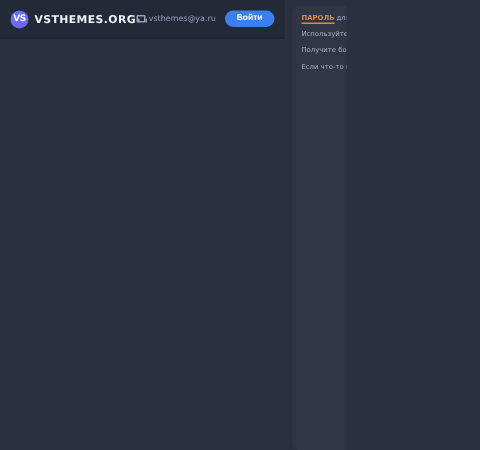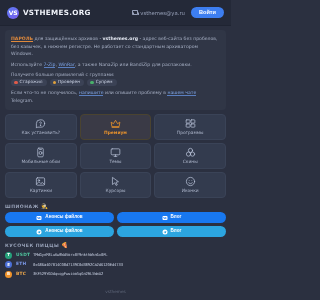--- a/index.html
+++ b/index.html
@@ -16,21 +16,21 @@
     color: #c8cede;
     -webkit-font-smoothing: antialiased;
   }
 
   .page {
     width: 231px;
     height: 300px;
     position: relative;
     background: #2b3040;
     display: flex;
-    flex-direction: column;
+    flex-direction: row;
   }
 
   
   .header {
     height: 26px;
     background: #242938;
     display: flex;
     align-items: center;
     padding: 0 7px;
     flex: 0 0 auto;

